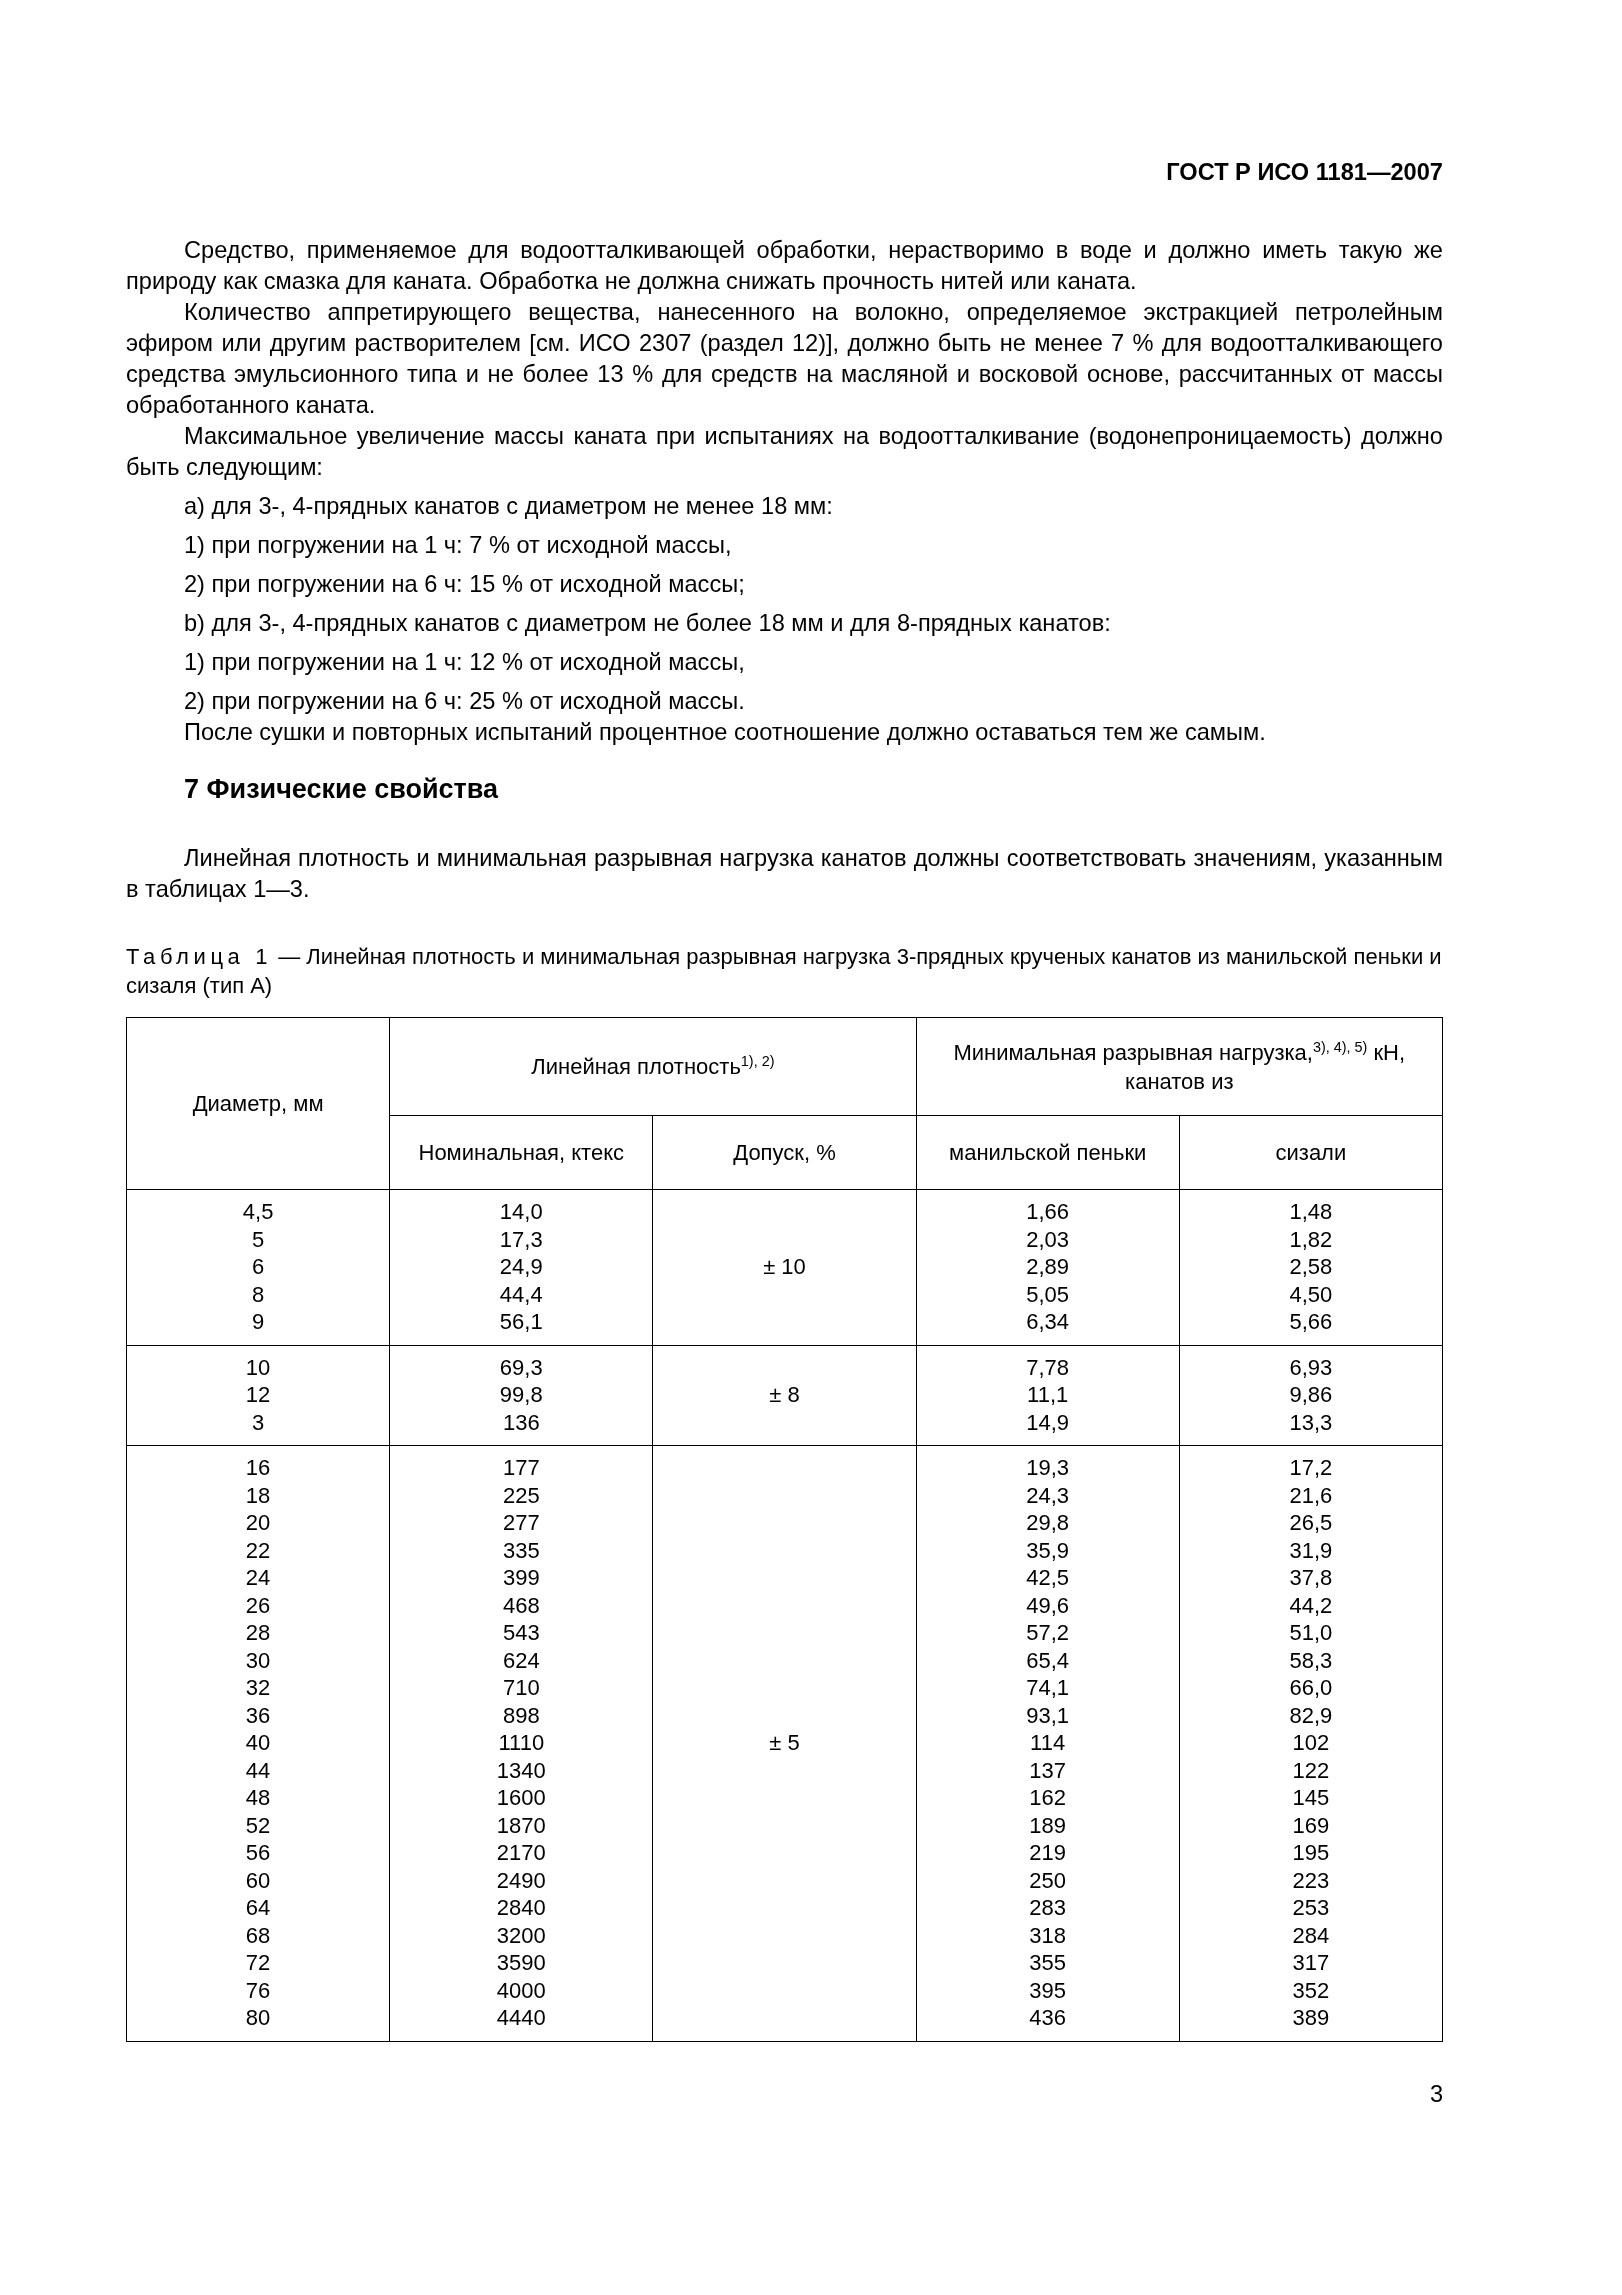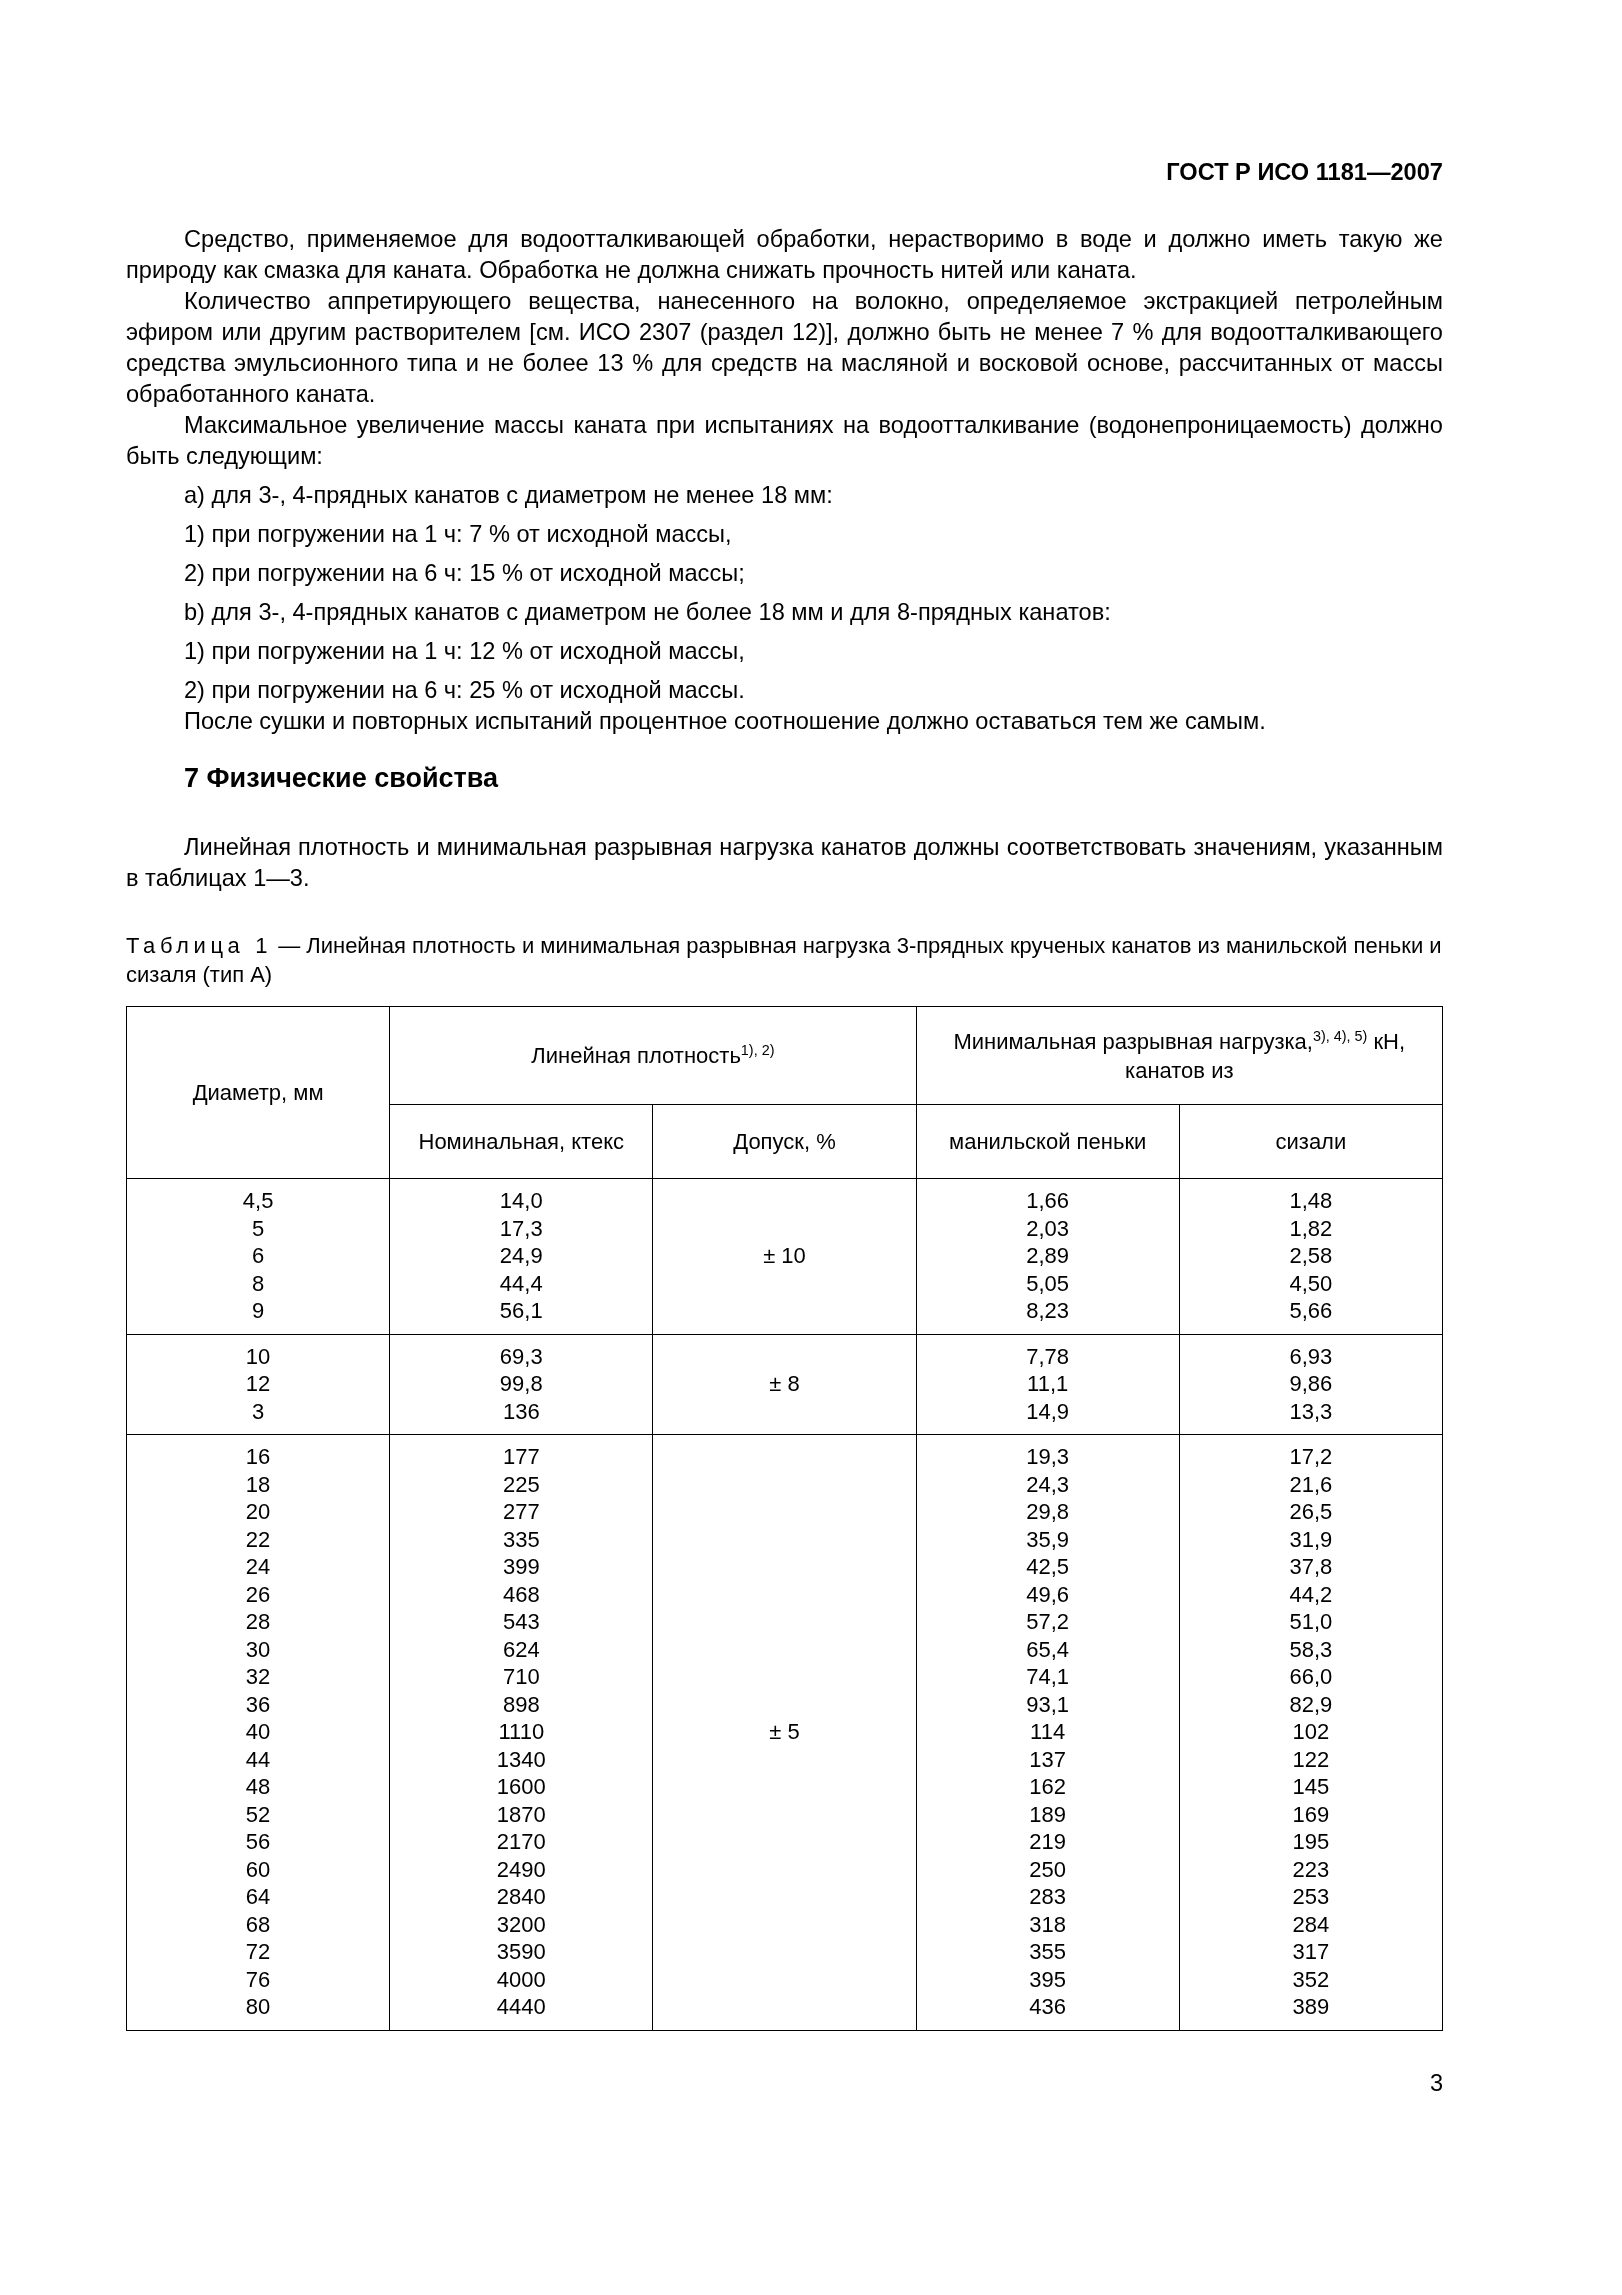--- a/index.html
+++ b/index.html
@@ -12,21 +12,21 @@
     color: #000000;
     font-family: "Liberation Sans", sans-serif;
     font-size: 23.6px;
     line-height: 31px;
     padding: 157px 180px 0 126px;
     overflow: hidden;
   }
   .doc-code {
     text-align: right;
     font-weight: bold;
-    margin-bottom: 36px;
+    margin-bottom: 47px;
   }
   p.para {
     text-align: justify;
     text-indent: 58px;
   }
   .list-line {
     padding-left: 58px;
     margin-top: 8px;
   }
   .section-heading {
@@ -150,21 +150,21 @@
             <div class="cell-line">56,1</div>
           </td>
           <td class="tol-cell">
             <div class="cell-line">± 10</div>
           </td>
           <td>
             <div class="cell-line">1,66</div>
             <div class="cell-line">2,03</div>
             <div class="cell-line">2,89</div>
             <div class="cell-line">5,05</div>
-            <div class="cell-line">8,23</div>
+            <div class="cell-line">6,34</div>
           </td>
           <td>
             <div class="cell-line">1,48</div>
             <div class="cell-line">1,82</div>
             <div class="cell-line">2,58</div>
             <div class="cell-line">4,50</div>
             <div class="cell-line">5,66</div>
           </td>
         </tr>
         <tr>

